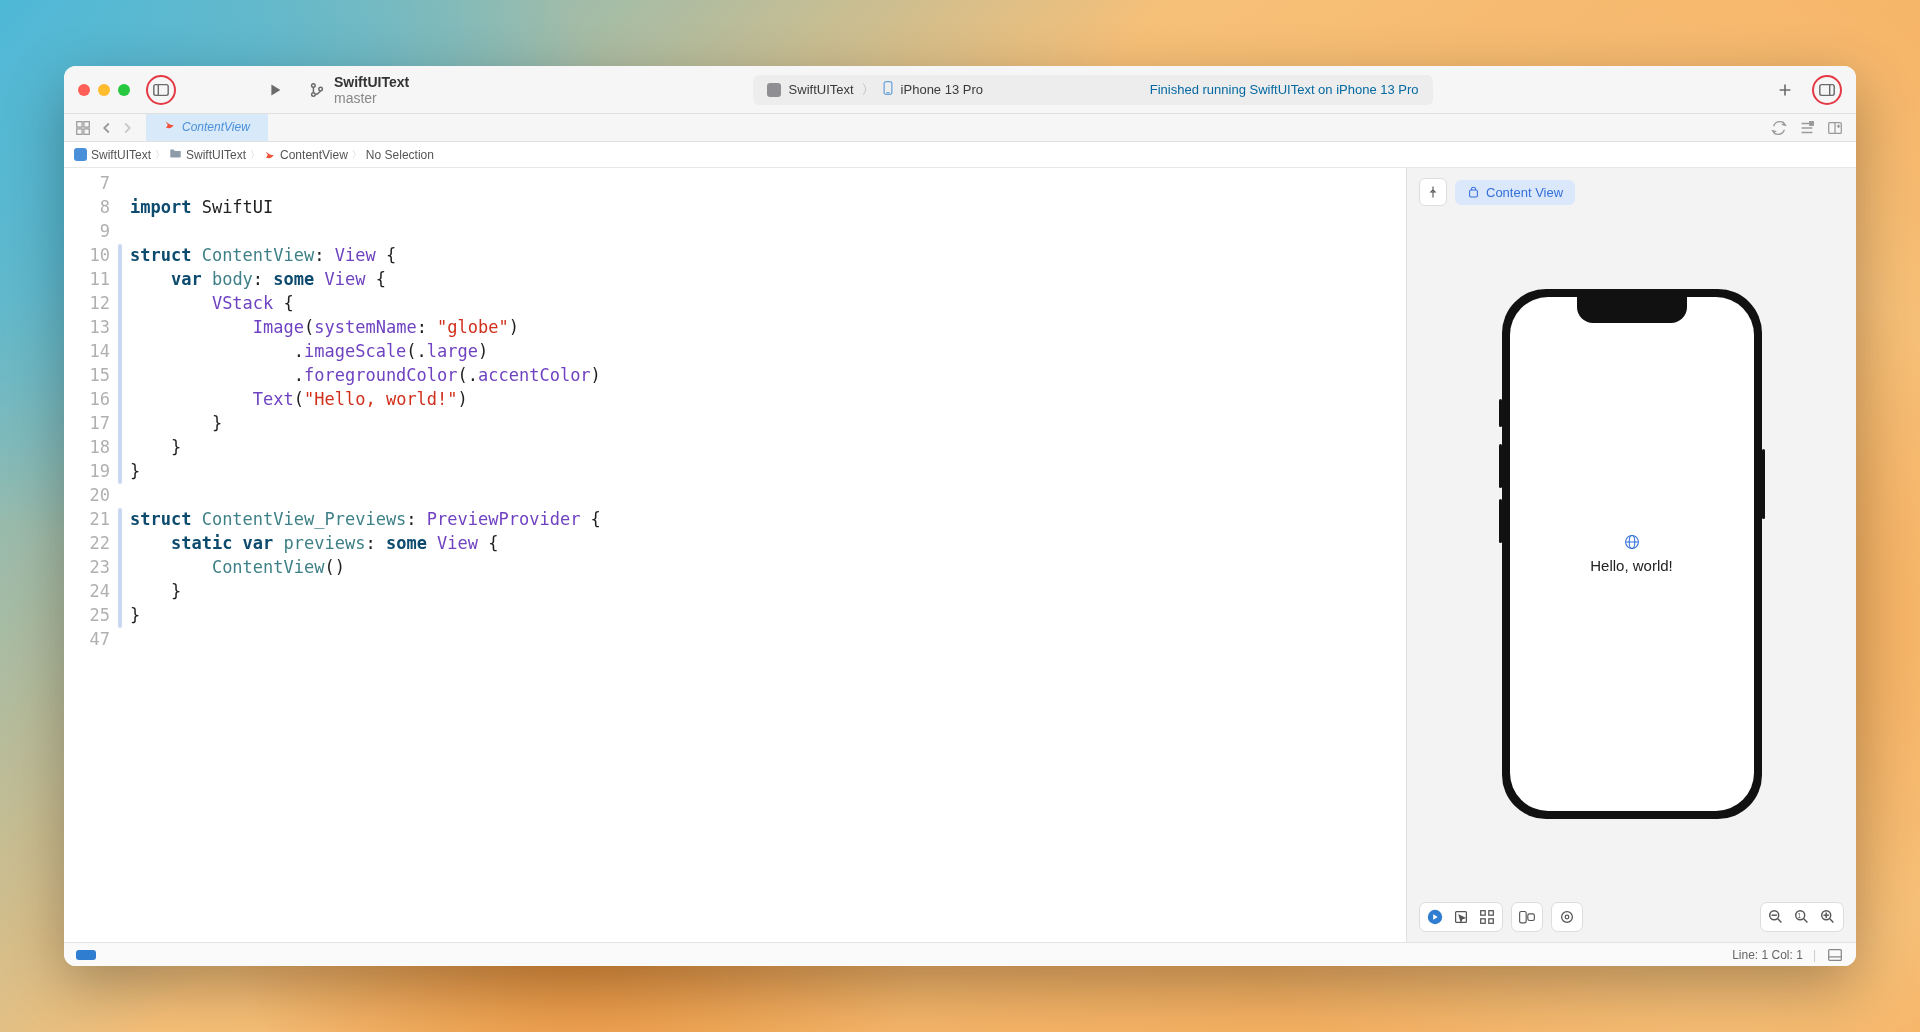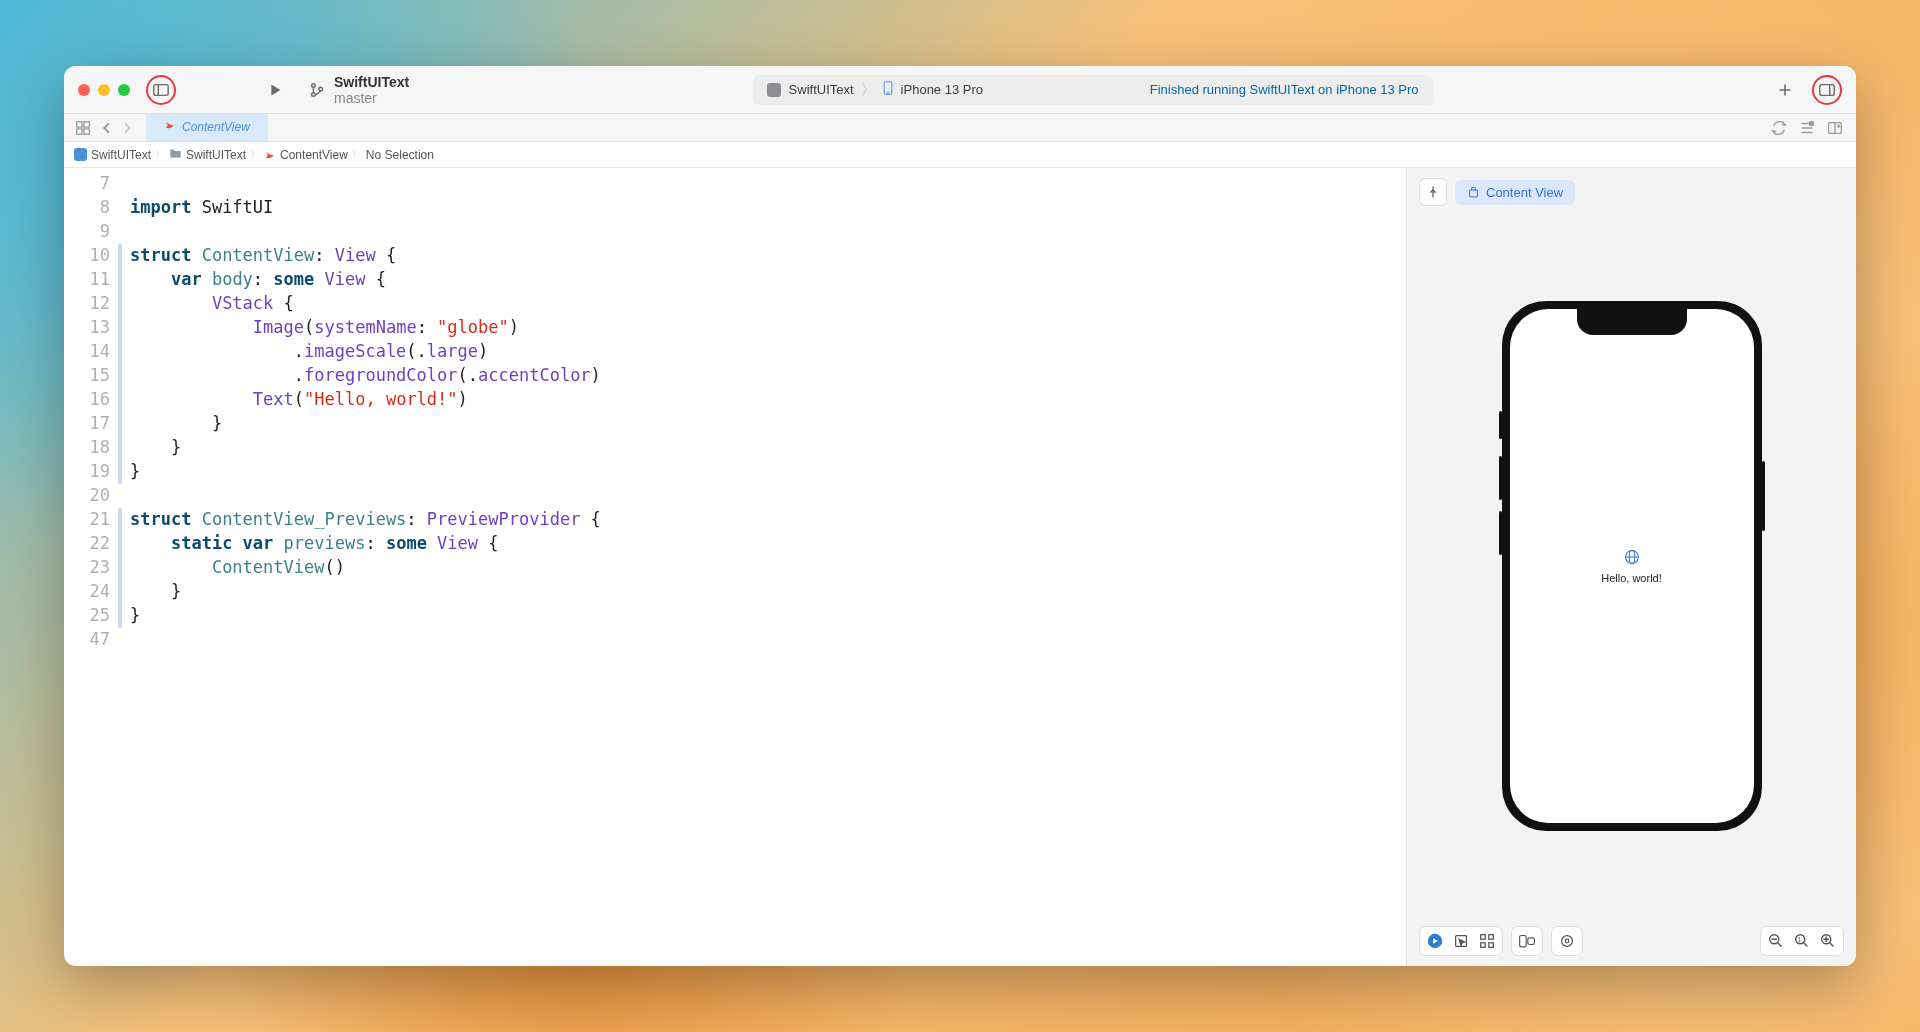--- a/index.html
+++ b/index.html
@@ -118,21 +118,21 @@
 .phone-wrap{flex:1;display:flex;align-items:center;justify-content:center;}
 .phone{width:260px;height:530px;background:#111;border-radius:44px;padding:8px;position:relative;}
 .phone-screen{width:100%;height:100%;background:#fff;border-radius:38px;display:flex;align-items:center;justify-content:center;flex-direction:column;gap:4px;position:relative;overflow:hidden;}
 .notch{position:absolute;top:0;left:50%;transform:translateX(-50%);width:110px;height:26px;background:#111;border-radius:0 0 16px 16px;}
 .phone-btn{position:absolute;background:#111;border-radius:2px;}
 .pbtn-l1{left:-3px;top:110px;width:3px;height:28px;}
 .pbtn-l2{left:-3px;top:155px;width:3px;height:44px;}
 .pbtn-l3{left:-3px;top:210px;width:3px;height:44px;}
 .pbtn-r{right:-3px;top:160px;width:3px;height:70px;}
 .globe-ico svg{width:16px;height:16px;}
-.hello{font-size:11px;color:#222;}
+.hello{font-size:15px;color:#222;}
 .preview-bottom{display:flex;align-items:center;padding:10px 12px;gap:8px;}
 .btn-grp{background:#fff;border:1px solid #ddd;border-radius:7px;display:flex;align-items:center;padding:4px 6px;gap:8px;height:30px;}
 .btn-grp .ico{width:18px;height:18px;display:flex;align-items:center;justify-content:center;color:#555;}
 .play-circle{color:#2f7dd1;}
 .btn-right{margin-left:auto;}
 .statusbar{
   height:24px;border-top:1px solid #e4e4e4;background:#fafafa;
   display:flex;align-items:center;padding:0 12px;font-size:12px;color:#666;
 }
 .statusbar .blue-pill{width:20px;height:10px;background:#2f7dd1;border-radius:3px;}
@@ -410,14 +410,27 @@
                 <line x1="12" y1="12" x2="16" y2="16"></line>
                 <line x1="5" y1="8" x2="11" y2="8"></line>
                 <line x1="8" y1="5" x2="8" y2="11"></line>
               </svg>
             </span>
         </div>
       </div>
     </div>
   </div>
 
+  <div class="statusbar">
+    <span class="blue-pill"></span>
+    <div class="right">
+      <span>Line: 1  Col: 1</span>
+      <span style="color:#ccc;">|</span>
+      <span class="icon">
+          <svg viewBox="0 0 20 20" fill="none" stroke="#888" stroke-width="1.4">
+            <rect x="3" y="4" width="14" height="12" rx="1"></rect>
+            <line x1="3" y1="12" x2="17" y2="12"></line>
+          </svg>
+        </span>
+    </div>
+  </div>
 
 </div>
 
 </body></html>

